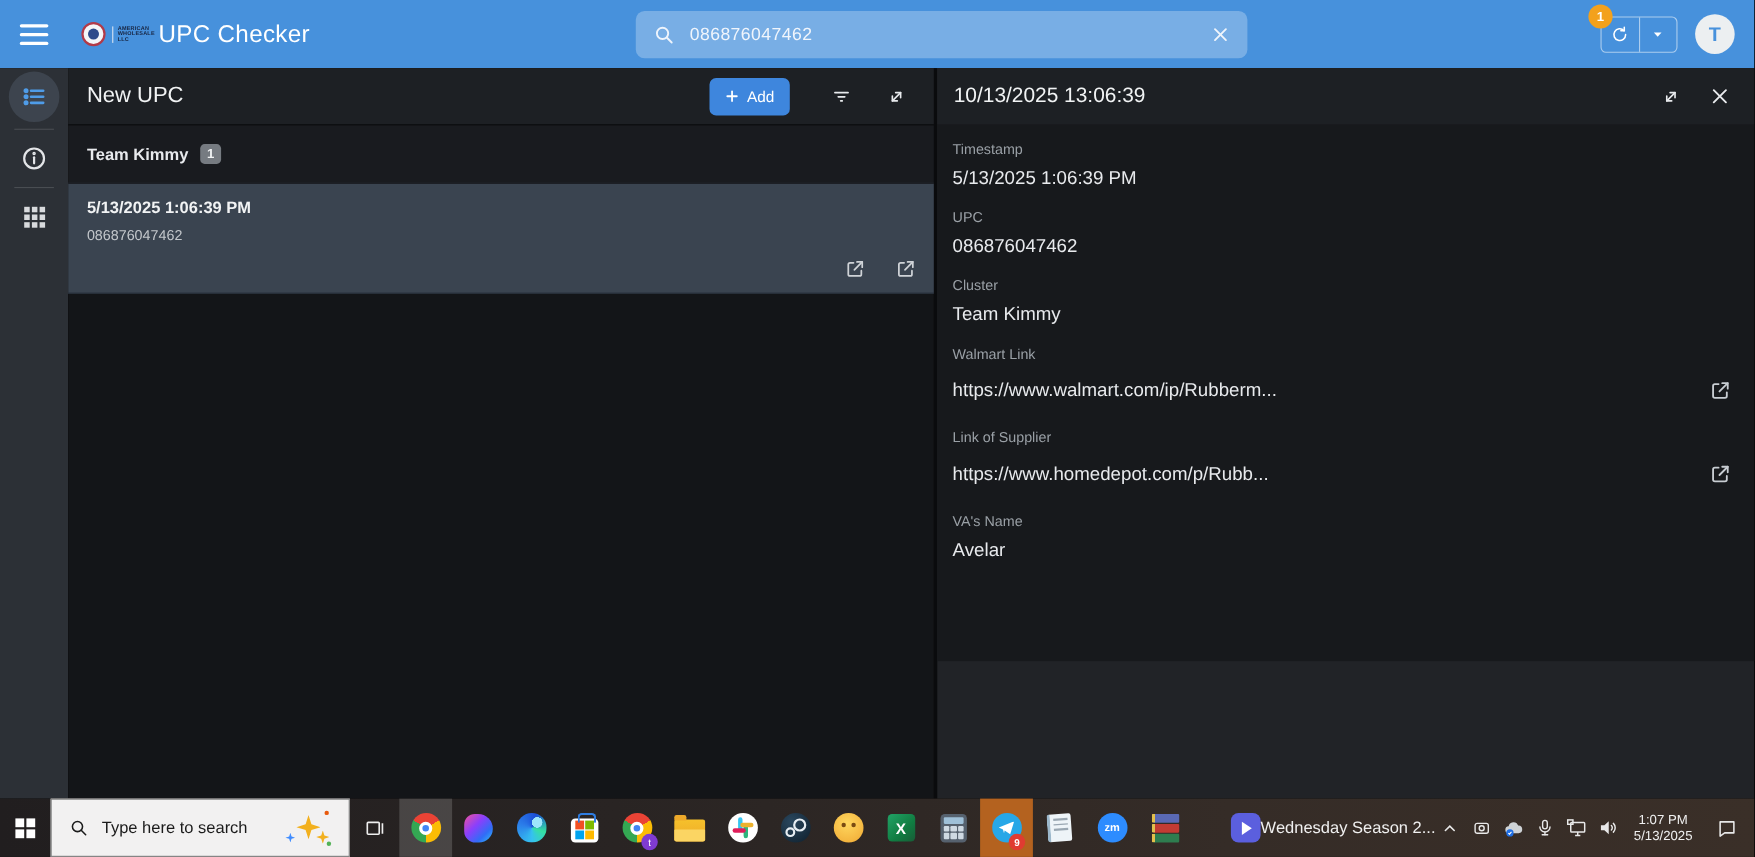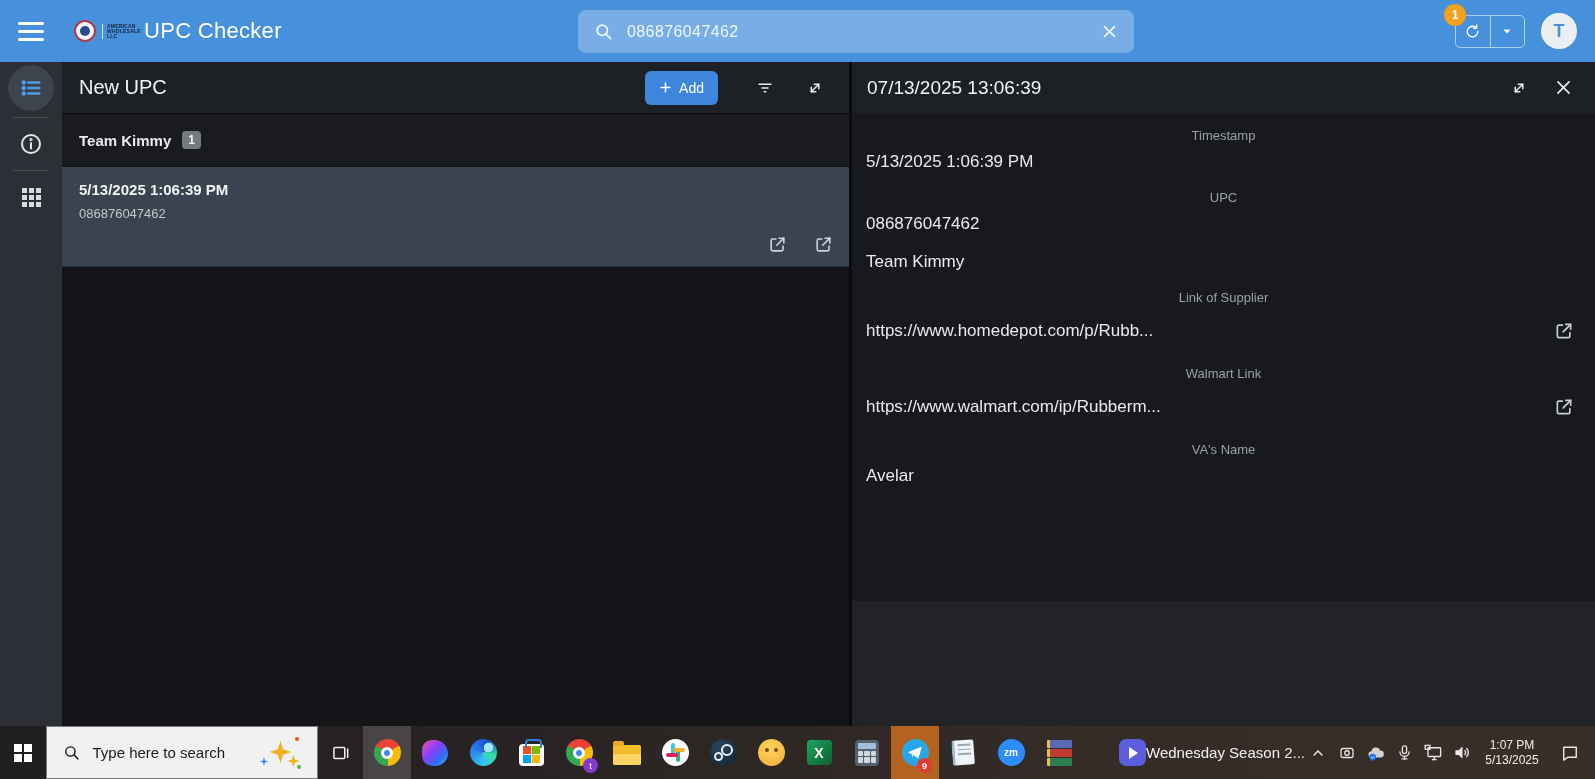--- a/index.html
+++ b/index.html
@@ -74,21 +74,21 @@
   .item-actions .icon-btn { width:24px; height:24px; }
 
   .panel-divider { position:absolute; top:62px; left:849px; width:3px; height:664px; background:#0a0b0d; }
 
   
   .detail-panel { position:absolute; top:62px; left:852px; width:743px; height:664px; background:#212327; }
   .detail-header { height:51px; background:#1d2024; display:flex; align-items:center; padding:0 15px; }
   .detail-title { color:#f1f3f4; font-size:19px; font-weight:500; }
   .detail-header .icon-btn { margin-left:10px; }
   .detail-header .spacer { margin-left:auto; }
-  .detail-card { height:488px; background:#17191c; padding:15px 14px 0;text-align:center; }
+  .detail-card { height:488px; background:#17191c; padding:15px 14px 0; }
   .field { margin-bottom:18px; }
   .field-label { color:#9aa0a6; font-size:13px; margin-bottom:9px; }
   .field-row { display:flex; align-items:center; }
   .field-value { color:#e8eaed; font-size:17px; }
   .field-row .icon-btn { margin-left:auto; color:#c8cdd2; }
 
   .detail-footer { position:relative; height:125px; background:#212327; }
   .watermark { position:absolute; right:170px; top:42px; text-align:left; color:#7d8186; }
   .wm1 { font-size:24px; }
   .wm2 { font-size:15px; margin-top:4px; color:#75797e; }
@@ -327,21 +327,21 @@
           </svg>
       </button>
     </div>
   </div>
 </section>
 
 <div class="panel-divider"></div>
 
 <section class="detail-panel">
   <div class="detail-header">
-    <div class="detail-title">07/13/2025 13:06:39</div>
+    <div class="detail-title">10/13/2025 13:06:39</div>
     <span class="spacer"></span>
     <button class="icon-btn">
       <svg width="18" height="18" viewBox="0 0 24 24" fill="none" stroke="#e8eaed" stroke-width="2" stroke-linecap="round" stroke-linejoin="round">
           <line x1="7" y1="17" x2="17" y2="7"></line>
           <polyline points="11 7 17 7 17 13"></polyline>
           <polyline points="13 17 7 17 7 11"></polyline>
         </svg>
     </button>
     <button class="icon-btn">
       <svg width="19" height="19" viewBox="0 0 24 24" fill="none" stroke="#e8eaed" stroke-width="2.2" stroke-linecap="round">
@@ -358,41 +358,42 @@
           <div class="field-value">5/13/2025 1:06:39 PM</div>
         </div>
     </div>
     <div class="field">
       <div class="field-label">UPC</div>
       <div class="field-row">
           <div class="field-value">086876047462</div>
         </div>
     </div>
     <div class="field">
+      <div class="field-label">Cluster</div>
       <div class="field-row">
           <div class="field-value">Team Kimmy</div>
         </div>
     </div>
     <div class="field">
-      <div class="field-label">Link of Supplier</div>
+      <div class="field-label">Walmart Link</div>
       <div class="field-row">
-        <div class="field-value">https://www.homedepot.com/p/Rubb...</div>
+        <div class="field-value">https://www.walmart.com/ip/Rubberm...</div>
         <button class="icon-btn">
           <svg width="20" height="20" viewBox="0 0 24 24" fill="none" stroke="#c8cdd2" stroke-width="2" stroke-linecap="round" stroke-linejoin="round">
               <path d="M10 5H6a2 2 0 0 0-2 2v11a2 2 0 0 0 2 2h11a2 2 0 0 0 2-2v-4"></path>
               <line x1="11" y1="13" x2="20" y2="4"></line>
               <polyline points="14 4 20 4 20 10"></polyline>
             </svg>
         </button>
       </div>
     </div>
     <div class="field">
-      <div class="field-label">Walmart Link</div>
+      <div class="field-label">Link of Supplier</div>
       <div class="field-row">
-        <div class="field-value">https://www.walmart.com/ip/Rubberm...</div>
+        <div class="field-value">https://www.homedepot.com/p/Rubb...</div>
         <button class="icon-btn">
           <svg width="20" height="20" viewBox="0 0 24 24" fill="none" stroke="#c8cdd2" stroke-width="2" stroke-linecap="round" stroke-linejoin="round">
               <path d="M10 5H6a2 2 0 0 0-2 2v11a2 2 0 0 0 2 2h11a2 2 0 0 0 2-2v-4"></path>
               <line x1="11" y1="13" x2="20" y2="4"></line>
               <polyline points="14 4 20 4 20 10"></polyline>
             </svg>
         </button>
       </div>
     </div>
     <div class="field">

